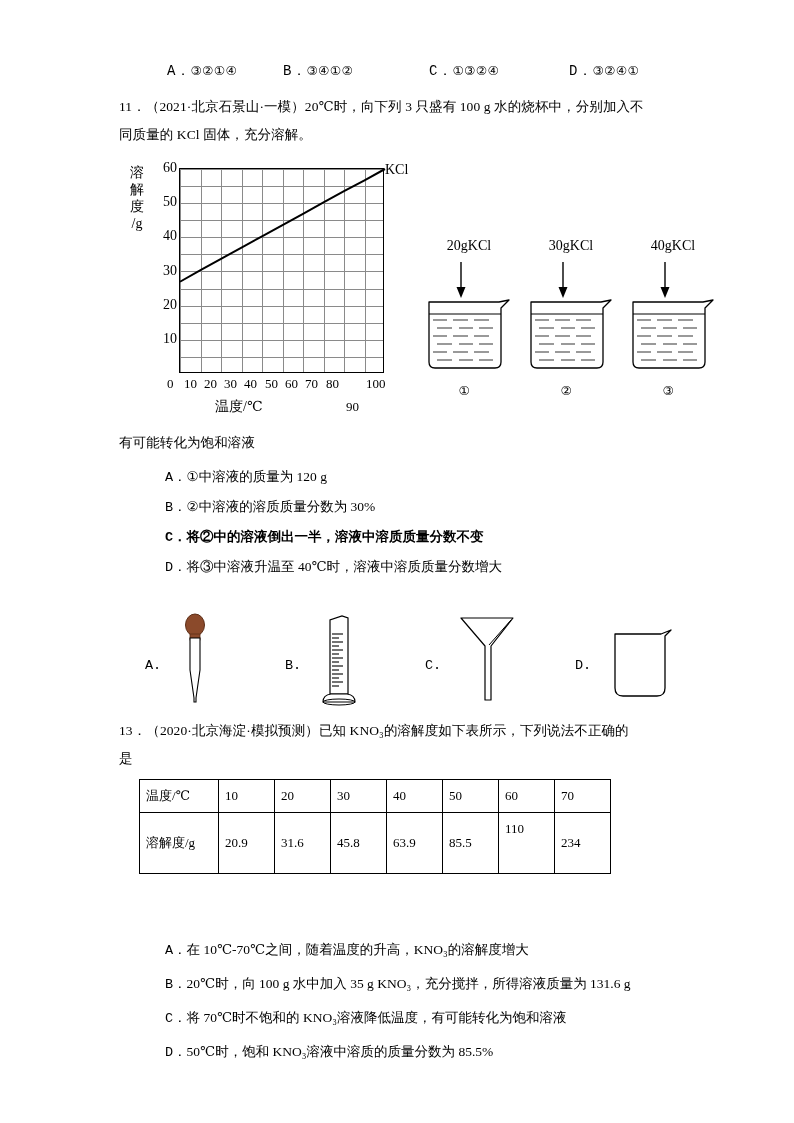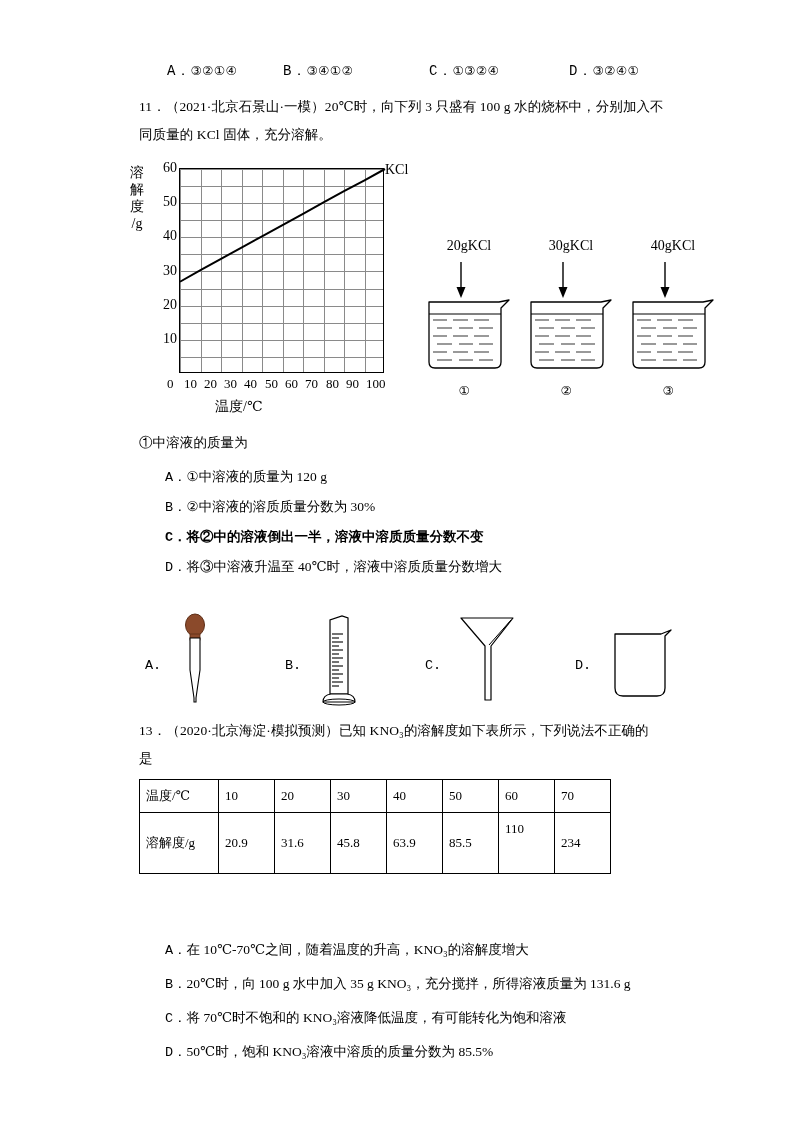--- a/index.html
+++ b/index.html
@@ -22,21 +22,20 @@
     height: 887px;
   }
   .txt {
     position: absolute;
     white-space: nowrap;
     line-height: 1.0;
   }
   .q-line {
     font-size: 13.5px;
     letter-spacing: 0.1px;
-    margin-left: 20px;
   }
   .opt {
     font-size: 13.5px;
   }
   
   #opt-row-top .opt-item {
     position: absolute;
     font-size: 14px;
     letter-spacing: 0.5px;
   }
@@ -221,21 +220,21 @@
     <div id="chart-xticks">
       <span style="position:absolute;left:0px;">0</span>
       <span style="position:absolute;left:17px;">10</span>
       <span style="position:absolute;left:37px;">20</span>
       <span style="position:absolute;left:57px;">30</span>
       <span style="position:absolute;left:77px;">40</span>
       <span style="position:absolute;left:98px;">50</span>
       <span style="position:absolute;left:118px;">60</span>
       <span style="position:absolute;left:138px;">70</span>
       <span style="position:absolute;left:159px;">80</span>
-      <span style="position:absolute;left:179px;">90</span>
+      <span style="position:absolute;left:179px;margin-top:23px;">90</span>
       <span style="position:absolute;left:199px;">100</span>
     </div>
 
     <div id="chart-xlabel">温度/℃</div>
   </div>
 
   <div id="beakers">
 
     <div class="beaker-group" style="left:8px;">
       <div class="beaker-label">20gKCl</div>
@@ -336,21 +335,21 @@
             <line x1="16" y1="102" x2="31" y2="102"></line>
               <line x1="38" y1="102" x2="52" y2="102"></line>
               <line x1="58" y1="102" x2="72" y2="102"></line>
           </g>
         </svg>
       </div>
       <div class="beaker-num cnum" style="margin-left:-10px;">③</div>
     </div>
   </div>
 
-  <div class="txt q-line" style="left:104px; top:436px;">①中溶液的质量为</div>
+  <div class="txt q-line" style="left:104px; top:436px;">有可能转化为饱和溶液</div>
 
   <div class="txt opt" style="left:150px; top:470px;">
     <span class="mono-letter">A．</span><span>①中溶液的质量为 120 g</span>
   </div>
   <div class="txt opt" style="left:150px; top:500px;">
     <span class="mono-letter">B．</span><span>②中溶液的溶质质量分数为 30%</span>
   </div>
   <div class="txt opt" style="left:150px; top:530px;font-weight:bold;">
     <span class="mono-letter">C．</span><span>将②中的溶液倒出一半，溶液中溶质质量分数不变</span>
   </div>

